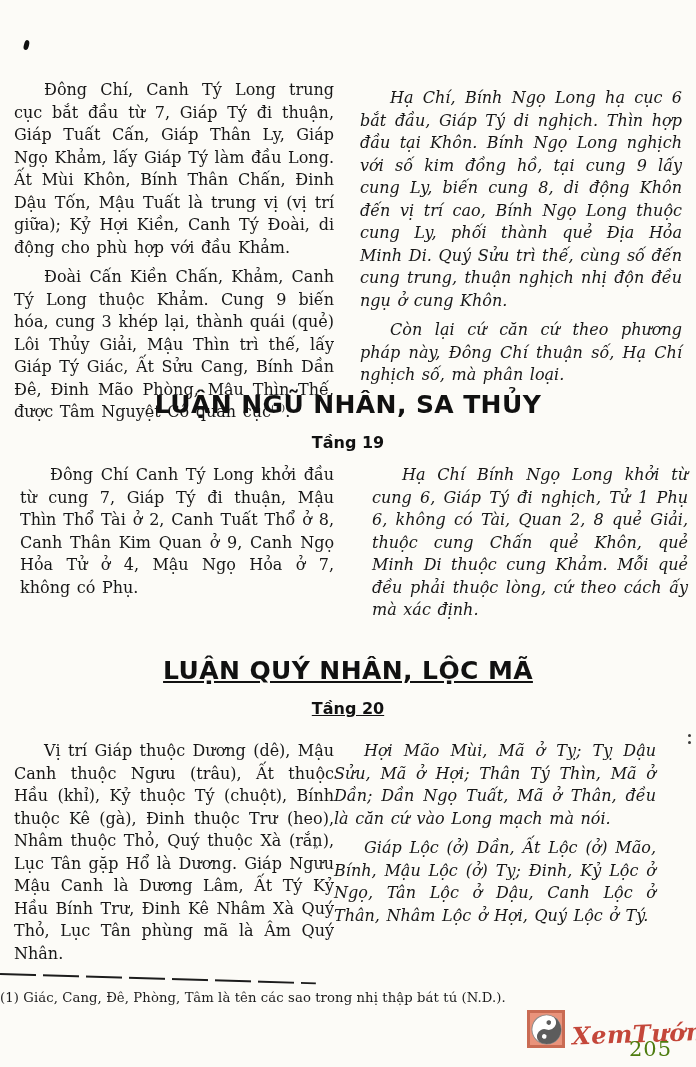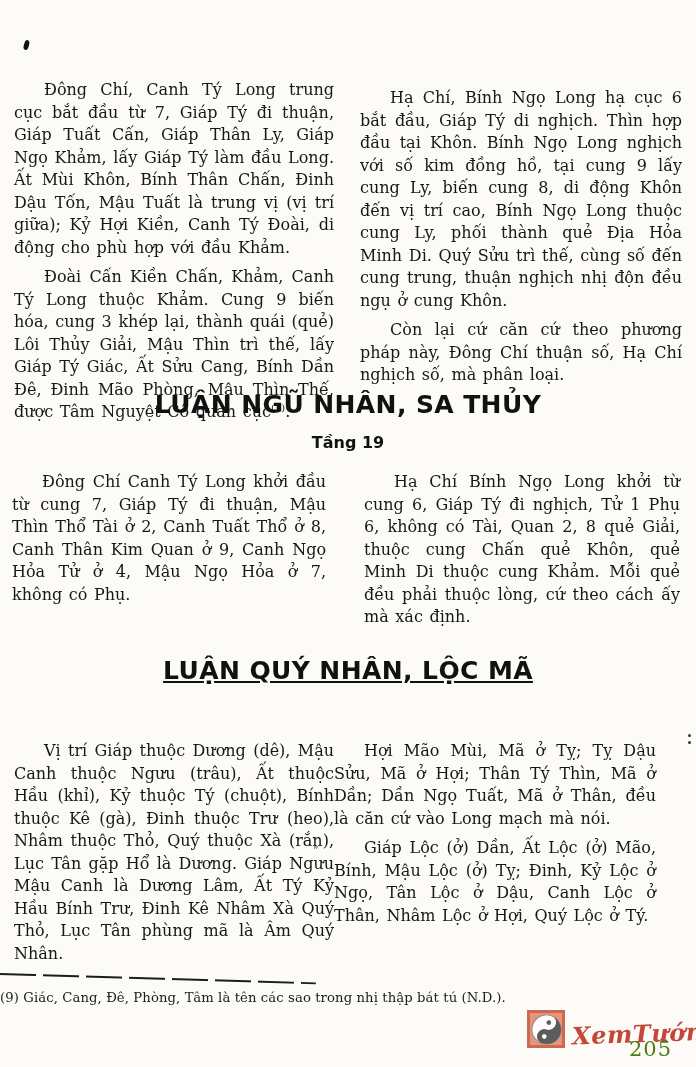--- a/index.html
+++ b/index.html
@@ -14,24 +14,24 @@
   .cols { position:absolute; display:flex; }
   .col { text-align:justify; }
   .col p {
     font-size:16px; line-height:22.5px; text-indent:30px;
     word-spacing:1.5px;
   }
   .col p + p { margin-top:7px; }
   sup { font-size:10px; line-height:0; }
 
   .top-cols  { left:14px; top:34px;  width:668px; gap:26px;margin-top:45px; }
-  .s19-cols  { left:12px; top:464px; width:668px; gap:38px;margin-top:7px; }
+  .s19-cols  { left:20px; top:464px; width:668px; gap:38px; }
   .s20-cols  { left:14px; top:740px; width:668px; }
   .col-l { width:320px; }
-  .col-r { width:322px; }
+  .col-r { width:322px;font-style:italic; }
   .col-r.nudge { padding-top:8px; }
 
   .h-block {
     position:absolute; left:0; width:696px; text-align:center;
     font-family:"DejaVu Sans", sans-serif; font-weight:bold; color:#111;
   }
   .h-title { font-size:25px; letter-spacing:0.4px; }
   .h-sub   { font-size:16px; margin-top:14px; }
   #heading-19 { top:390px; }
   #heading-20 { top:656px;text-decoration:underline; }
@@ -110,34 +110,35 @@
     <div class="col col-l">
       <p>Đông Chí Canh Tý Long khởi đầu từ cung 7, Giáp Tý đi thuận, Mậu Thìn Thổ Tài ở 2, Canh Tuất Thổ ở 8, Canh Thân Kim Quan ở 9, Canh Ngọ Hỏa Tử ở 4, Mậu Ngọ Hỏa ở 7, không có Phụ.</p>
     </div>
     <div class="col col-r">
       <p>Hạ Chí Bính Ngọ Long khởi từ cung 6, Giáp Tý đi nghịch, Tử 1 Phụ 6, không có Tài, Quan 2, 8 quẻ Giải, thuộc cung Chấn quẻ Khôn, quẻ Minh Di thuộc cung Khảm. Mỗi quẻ đều phải thuộc lòng, cứ theo cách ấy mà xác định.</p>
     </div>
   </div>
 
   <div class="h-block" id="heading-20">
     <div class="h-title">LUẬN QUÝ NHÂN, LỘC MÃ</div>
+    <div class="h-sub">Tầng 20</div>
   </div>
 
   <div class="cols s20-cols">
     <div class="col col-l">
       <p>Vị trí Giáp thuộc Dương (dê), Mậu Canh thuộc Ngưu (trâu), Ất thuộc Hầu (khỉ), Kỷ thuộc Tý (chuột), Bính thuộc Kê (gà), Đinh thuộc Trư (heo), Nhâm thuộc Thỏ, Quý thuộc Xà (rắn), Lục Tân gặp Hổ là Dương. Giáp Ngưu Mậu Canh là Dương Lâm, Ất Tý Kỷ Hầu Bính Trư, Đinh Kê Nhâm Xà Quý Thỏ, Lục Tân phùng mã là Âm Quý Nhân.</p>
     </div>
     <div class="col col-r">
       <p>Hợi Mão Mùi, Mã ở Tỵ; Tỵ Dậu Sửu, Mã ở Hợi; Thân Tý Thìn, Mã ở Dần; Dần Ngọ Tuất, Mã ở Thân, đều là căn cứ vào Long mạch mà nói.</p>
       <p>Giáp Lộc (ở) Dần, Ất Lộc (ở) Mão, Bính, Mậu Lộc (ở) Tỵ; Đinh, Kỷ Lộc ở Ngọ, Tân Lộc ở Dậu, Canh Lộc ở Thân, Nhâm Lộc ở Hợi, Quý Lộc ở Tý.</p>
     </div>
   </div>
 
   <div class="footnote-rule"></div>
-  <div class="footnote">(9) Giác, Cang, Đê, Phòng, Tâm là tên các sao trong nhị thập bát tú (N.D.).</div>
+  <div class="footnote">(1) Giác, Cang, Đê, Phòng, Tâm là tên các sao trong nhị thập bát tú (N.D.).</div>
 
   <div class="watermark">
     <div class="wm-square">
       <svg viewBox="0 0 100 100" width="31" height="31" aria-hidden="true">
         <circle cx="50" cy="50" r="47" fill="#ffffff" stroke="#8a8a8a" stroke-width="3"></circle>
         <path d="M50 3 a47 47 0 0 1 0 94 a23.5 23.5 0 0 1 0 -47 a23.5 23.5 0 0 0 0 -47 Z" fill="#5c5c5c"></path>
         <circle cx="50" cy="26.5" r="7.5" fill="#5c5c5c"></circle>
         <circle cx="50" cy="73.5" r="7.5" fill="#ffffff"></circle>
       </svg>
     </div>

